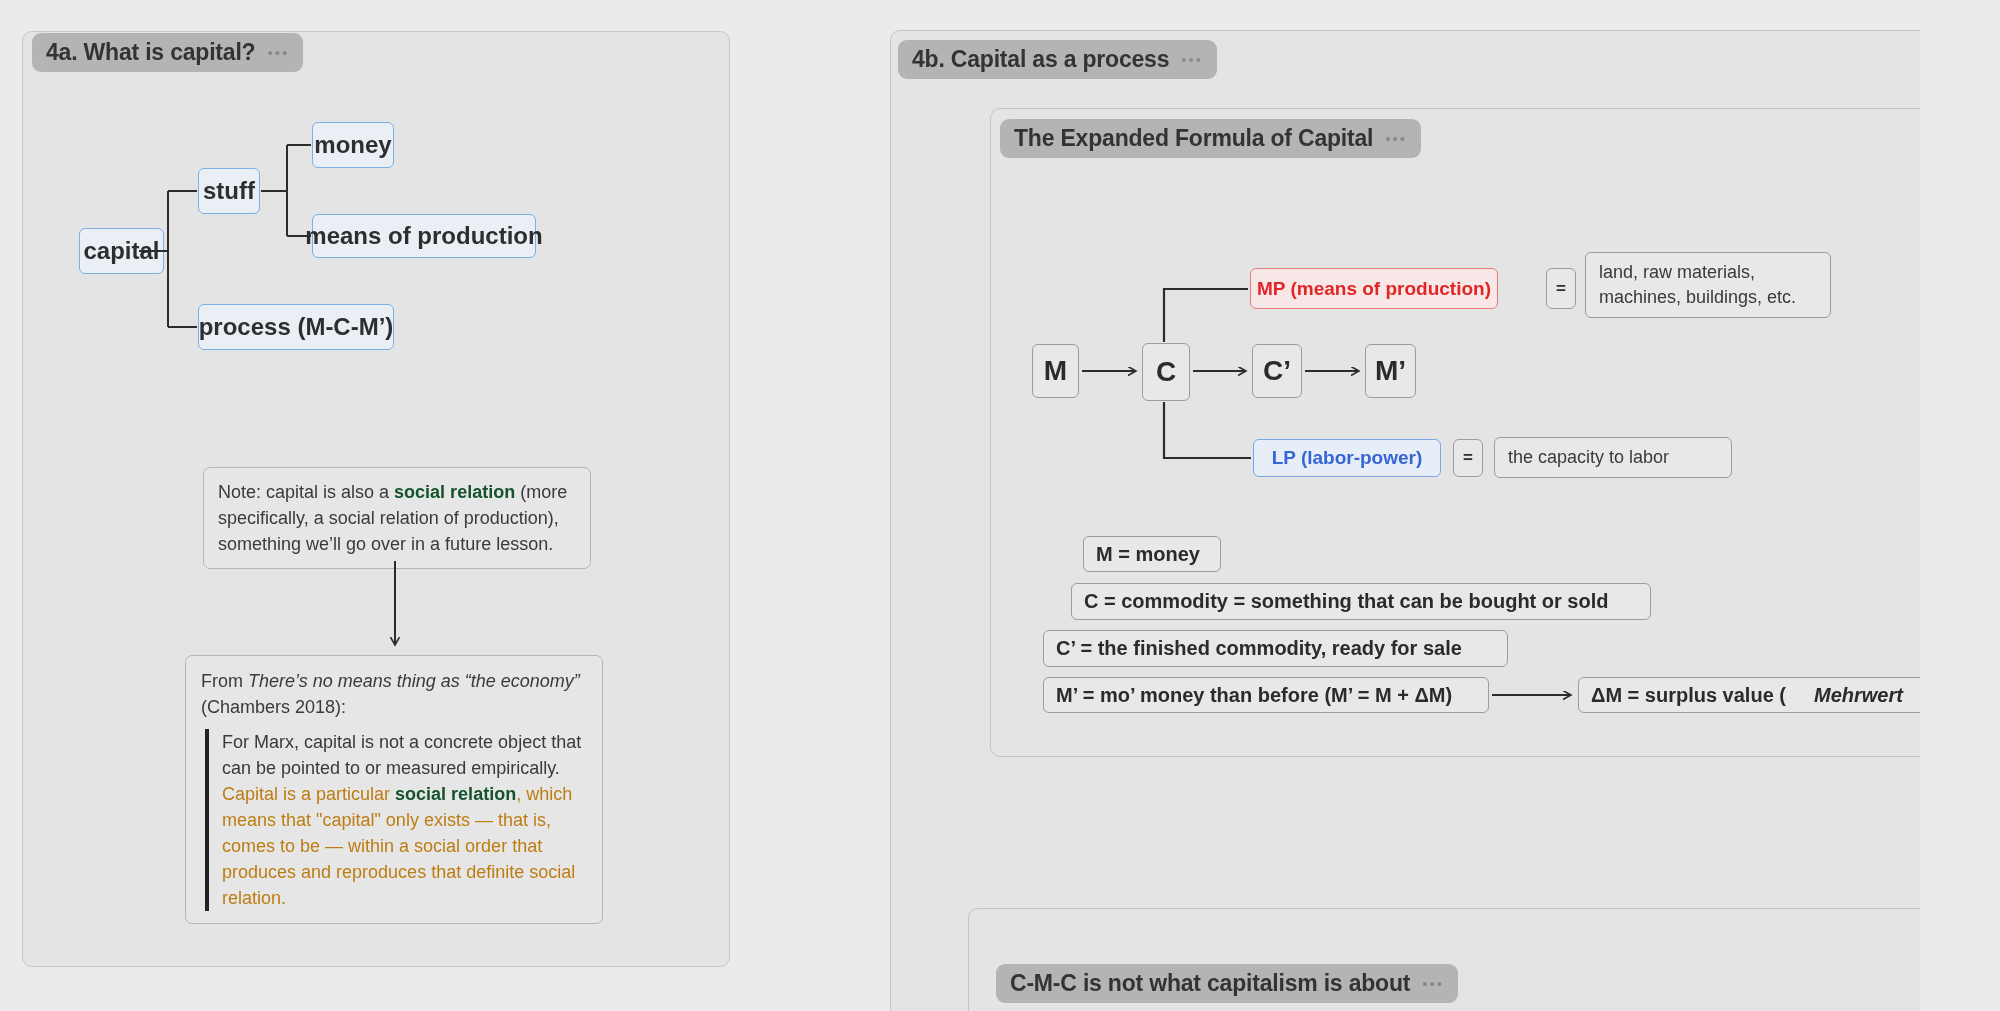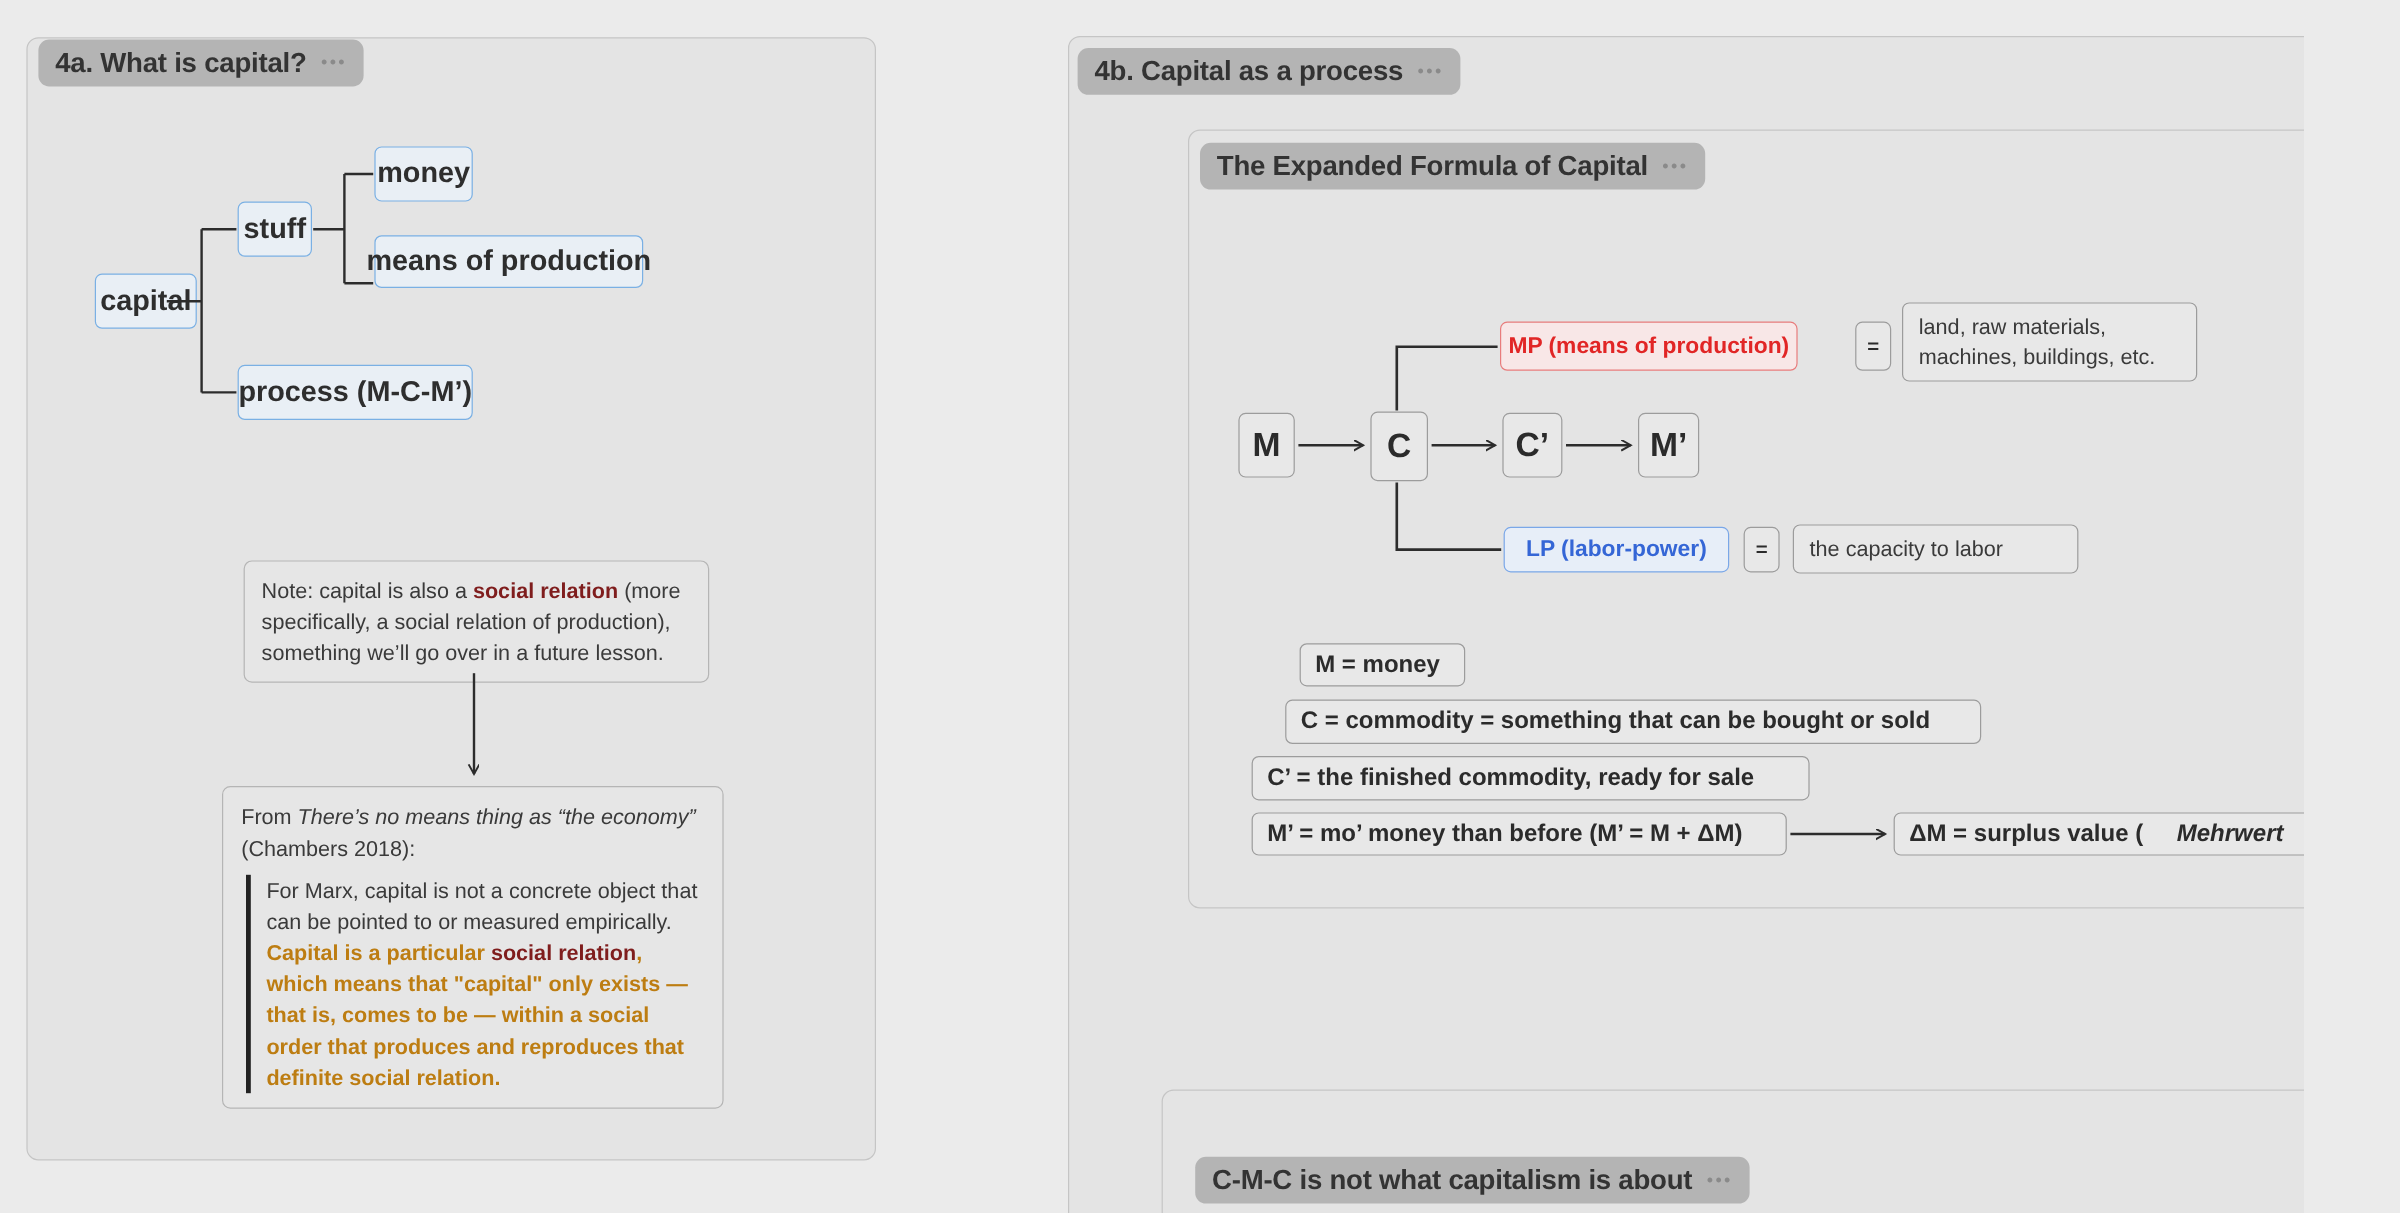--- a/index.html
+++ b/index.html
@@ -91,22 +91,22 @@
     position: absolute;
     background: #e6e6e6;
     border: 1px solid #b5b5b5;
     border-radius: 7px;
     font-size: 18px;
     line-height: 26px;
     color: #3a3a3a;
   }
   .note-card { padding: 11px 14px; }
   .quote-card { padding: 12px 15px; }
-  .link-text { color: #7f1d1d; font-weight: bold; }
-  .amber-text { color: #bd7d12; font-weight: bold; }
+  .link-text { color: #14532d; font-weight: bold; }
+  .amber-text { color: #bd7d12; font-weight: normal; }
   .italic { font-style: italic; }
   blockquote.marx {
     margin-top: 9px;
     margin-left: 4px;
     border-left: 4px solid #222222;
     padding-left: 13px;
   }
   svg.overlay { position: absolute; top: 0; left: 0; pointer-events: none; }
 </style>
 </head>
@@ -122,21 +122,21 @@
 
   <div class="box tree-node" style="left:53px; top:228px; width:85px; height:46px;margin-left:26px;">
     <span>capital</span>
   </div>
   <div class="box tree-node" style="left:198px; top:168px; width:62px; height:46px;">
     <span>stuff</span>
   </div>
   <div class="box tree-node" style="left:312px; top:122px; width:82px; height:46px;">
     <span>money</span>
   </div>
-  <div class="box tree-node" style="left:312px; top:196px; width:224px; height:44px;">
+  <div class="box tree-node" style="left:312px; top:214px; width:224px; height:44px;">
     <span>means of production</span>
   </div>
   <div class="box tree-node" style="left:198px; top:304px; width:196px; height:46px;">
     <span>process (M-C-M’)</span>
   </div>
 
   <div class="text-card note-card" style="left:203px; top:467px; width:388px;">
     <span>Note: capital is also a </span><span class="link-text">social relation</span><span> (more specifically, a social relation of production), something we’ll go over in a future lesson.</span>
   </div>
 

